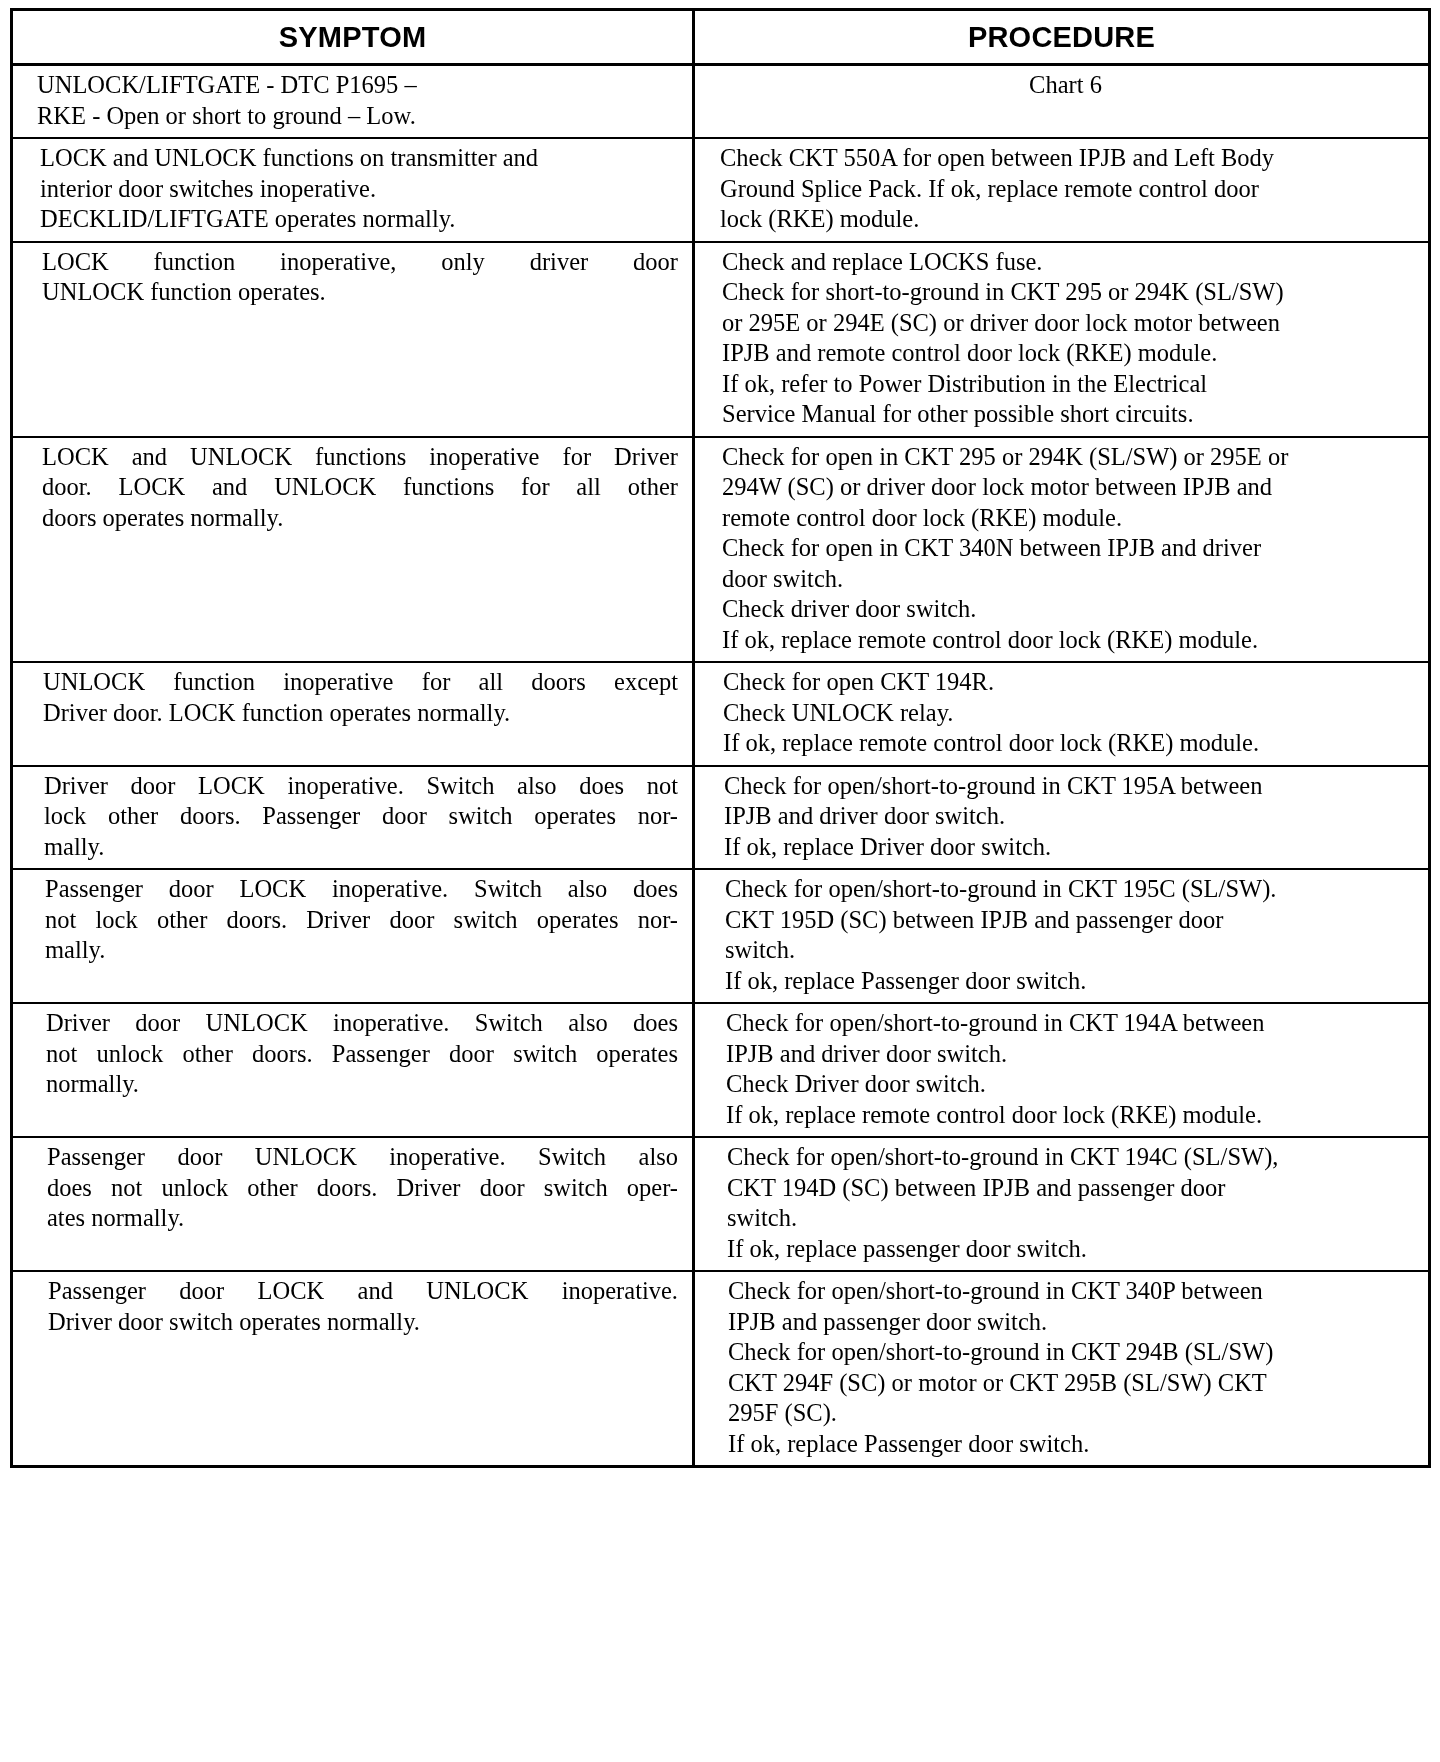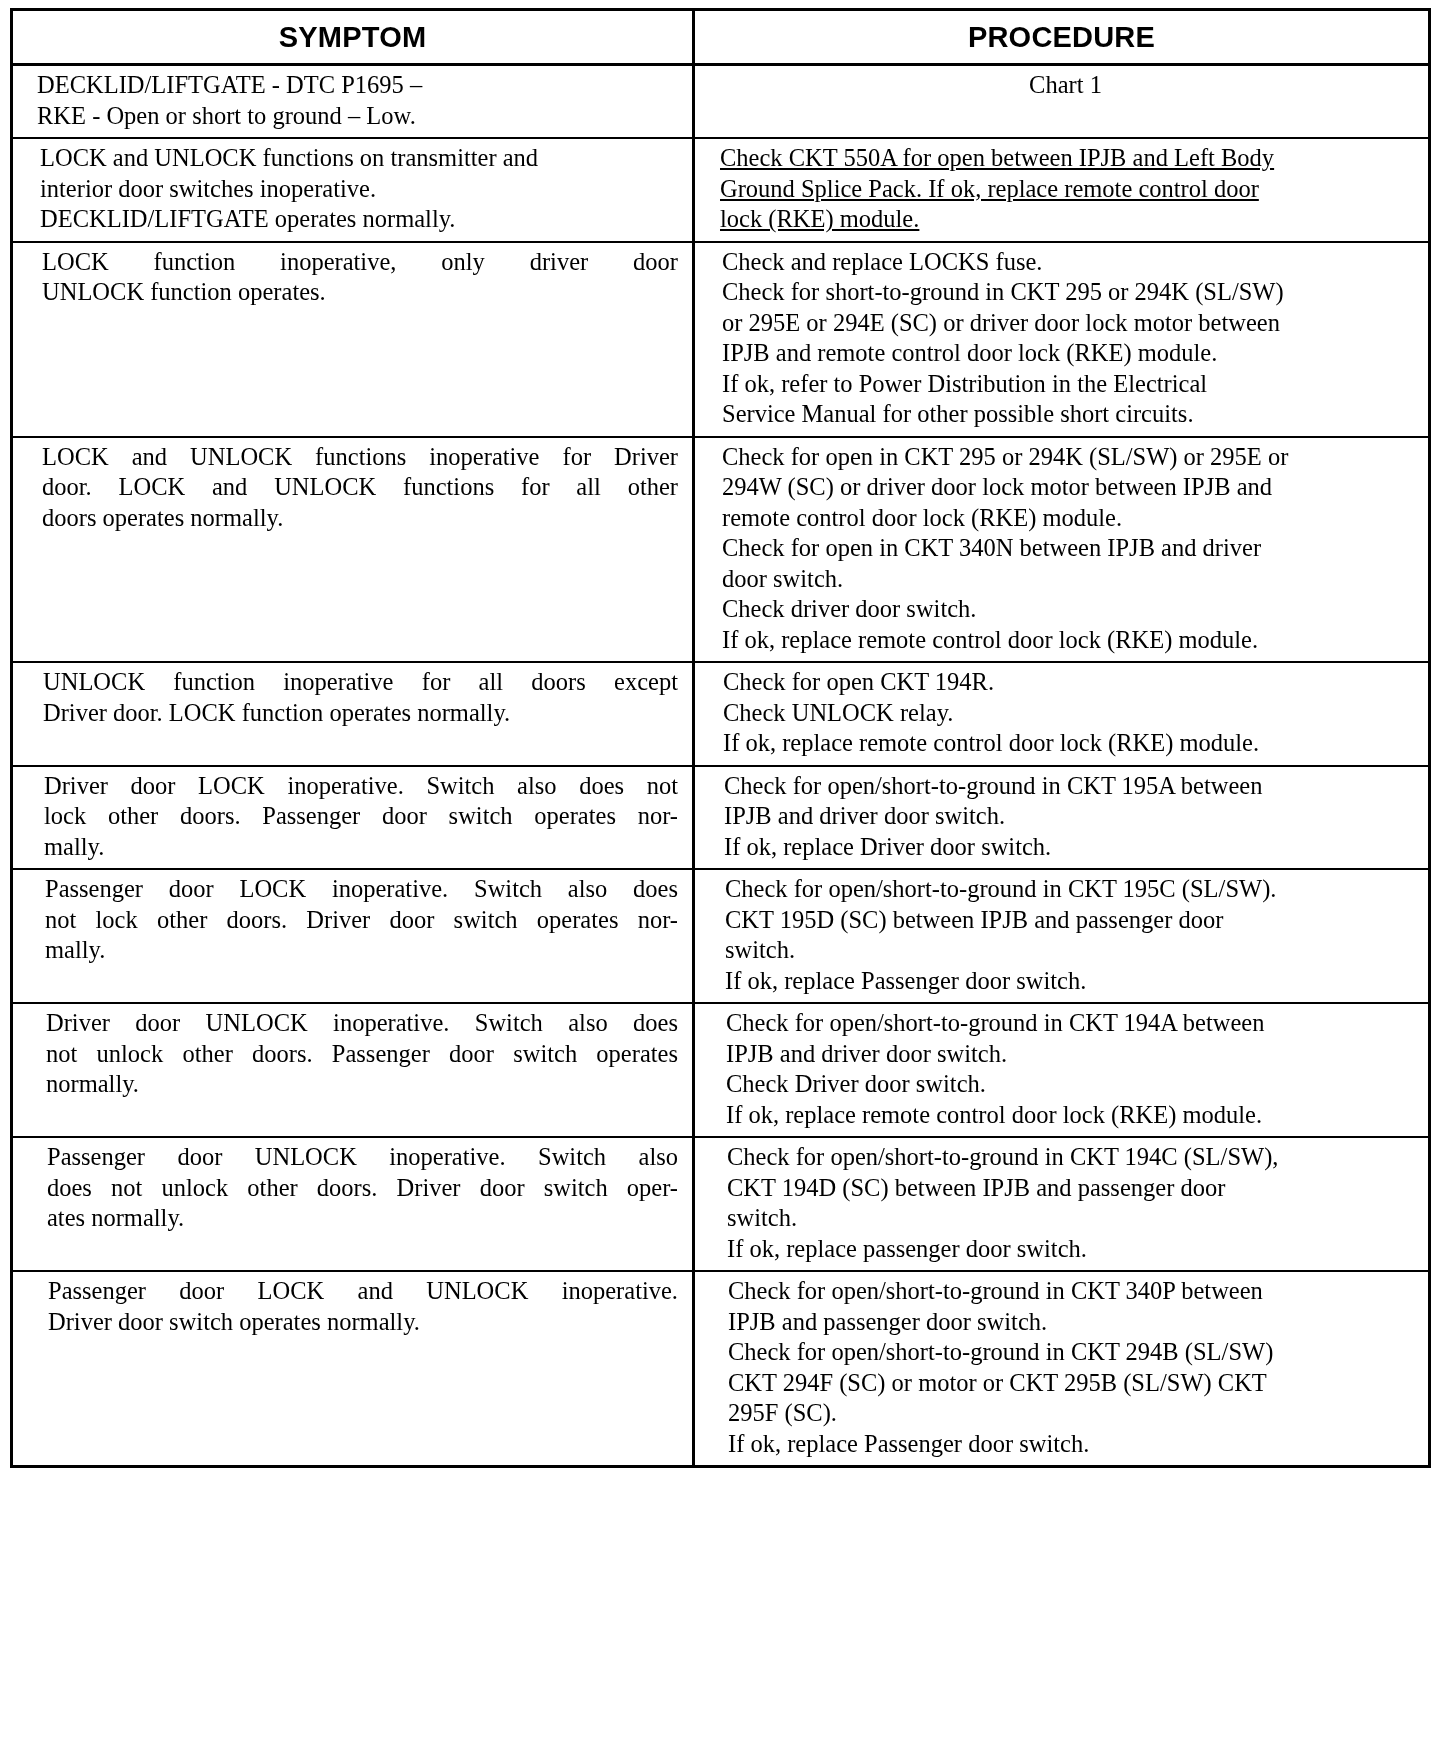--- a/index.html
+++ b/index.html
@@ -75,34 +75,34 @@
     </colgroup>
     <thead>
       <tr>
         <th>SYMPTOM</th>
         <th>PROCEDURE</th>
       </tr>
     </thead>
     <tbody id="tbody">
         <tr style="height: 65px;">
           <td class="symptom" style="padding-left: 24px;">
-            <span class="line">DECKLID/LIFTGATE - DTC P1695 –</span>
+            <span class="line">UNLOCK/LIFTGATE - DTC P1695 –</span>
             <span class="line">RKE - Open or short to ground – Low.</span>
           </td>
           <td class="proc chart" style="padding-left: 22px;">
-            <span class="line">Chart 1</span>
+            <span class="line">Chart 6</span>
           </td>
         </tr>
         <tr style="height: 97px;">
           <td class="symptom" style="padding-left: 27px;">
             <span class="line">LOCK and UNLOCK functions on transmitter and</span>
             <span class="line">interior door switches inoperative.</span>
             <span class="line">DECKLID/LIFTGATE operates normally.</span>
           </td>
-          <td class="proc" style="padding-left: 25px; text-decoration: underline;">
+          <td class="proc" style="padding-left: 25px;">
             <span class="line">Check CKT 550A for open between IPJB and Left Body</span>
             <span class="line">Ground Splice Pack. If ok, replace remote control door</span>
             <span class="line">lock (RKE) module.</span>
           </td>
         </tr>
         <tr style="height: 177px;">
           <td class="symptom" style="padding-left: 29px;">
             <span class="line hyphen-line">LOCK function inoperative, only driver door</span>
             <span class="line">UNLOCK function operates.</span>
           </td>

